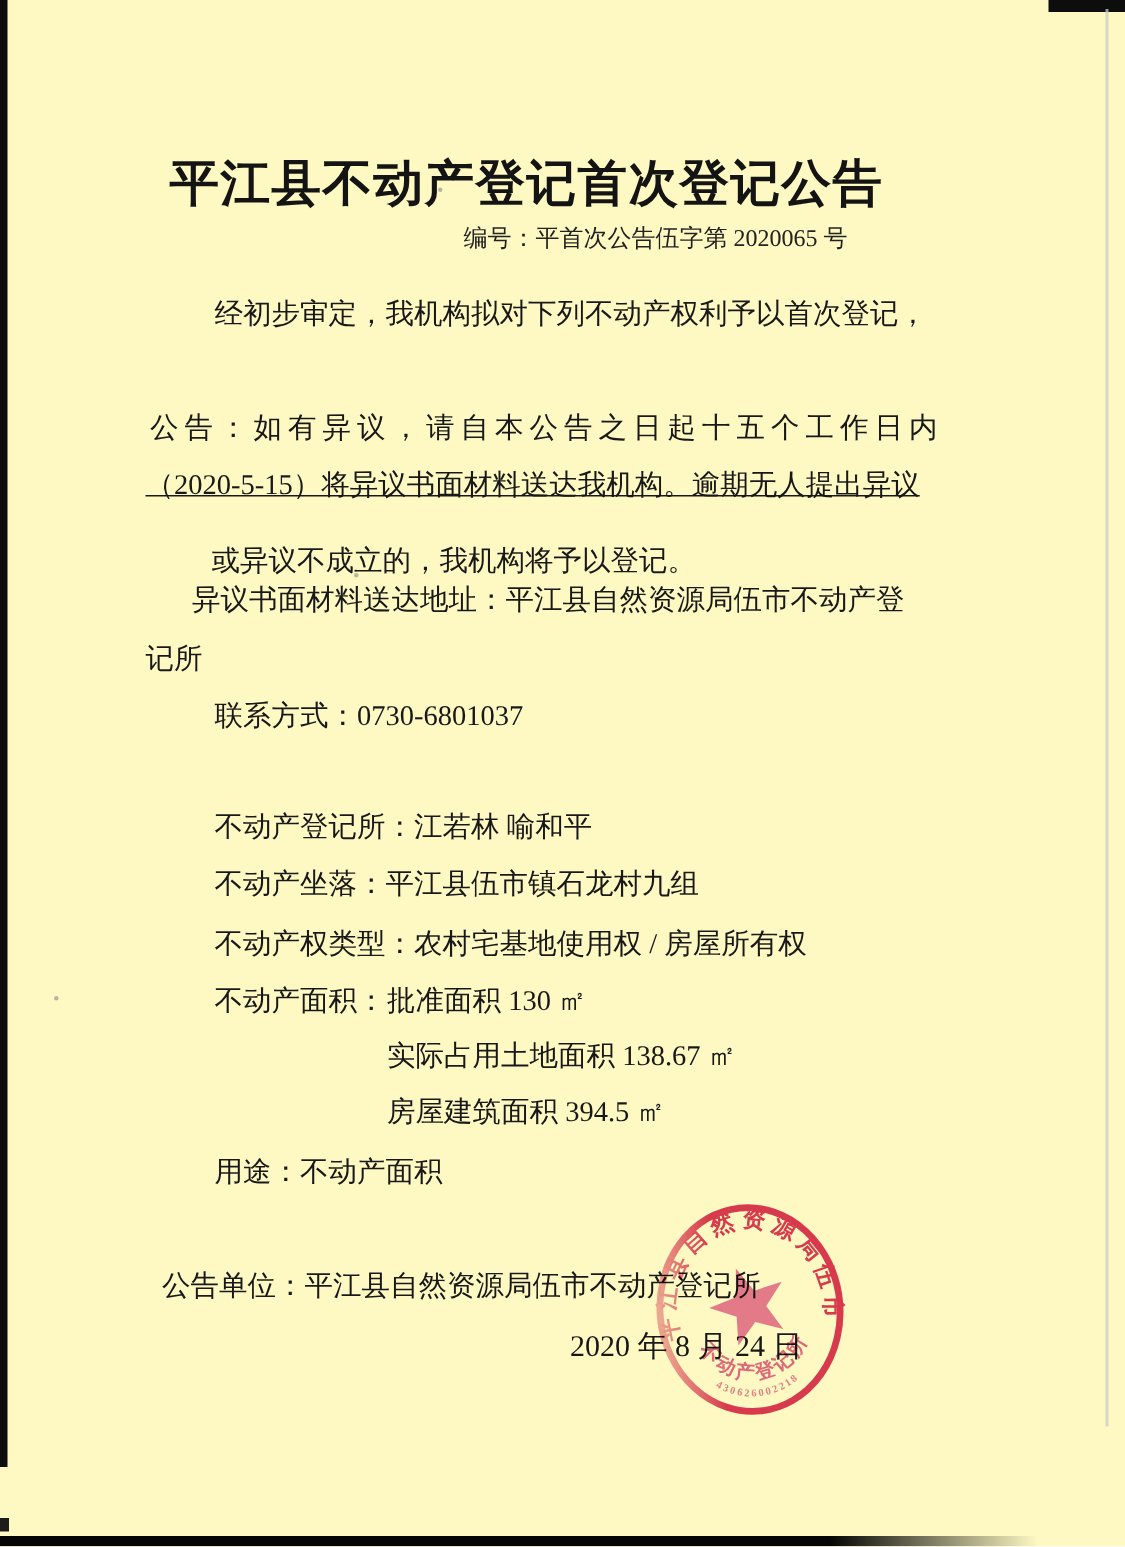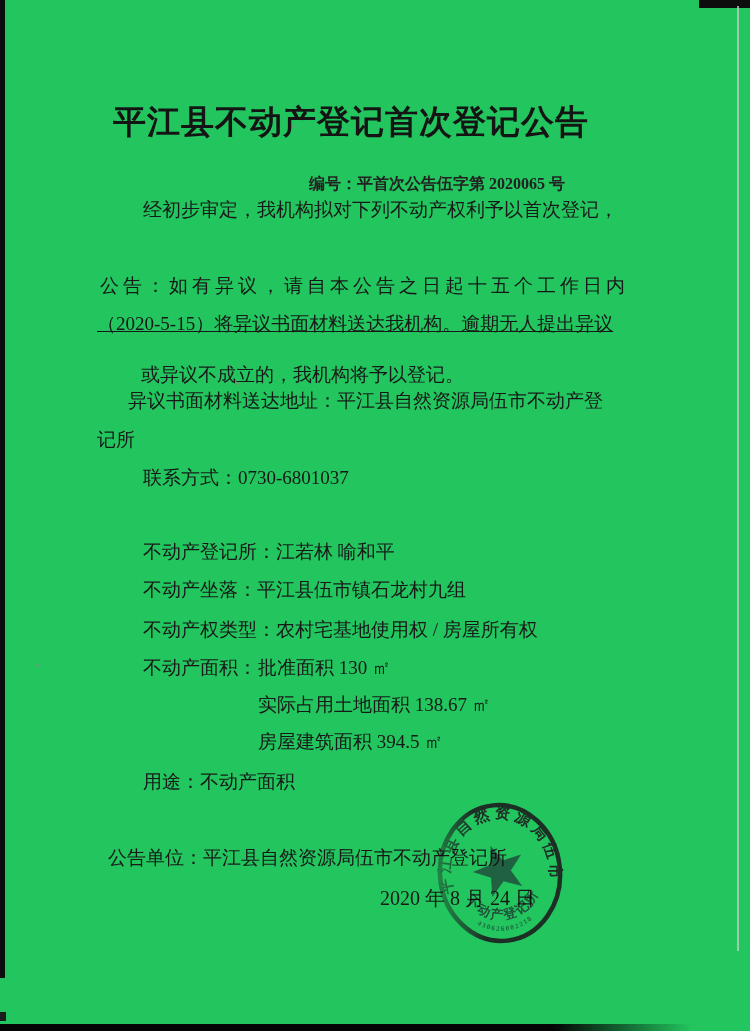--- a/index.html
+++ b/index.html
@@ -1,26 +1,26 @@
 <!DOCTYPE html>
 <html><head>
 <meta charset="utf-8">
 <style>
   html,body{margin:0;padding:0;background:#ffffff;}
   .page{
-    position:relative;width:750px;height:1031px;background:#22c55e;
+    position:relative;width:750px;height:1031px;background:#fef9c3;
     font-family:"Liberation Serif", serif;color:#1b1b1b;overflow:hidden;
   }
   .doc-title{
     position:absolute;left:95px;top:100px;width:512px;text-align:center;
     font-size:33px;font-weight:bold;letter-spacing:1px;color:#141414;
   }
   .doc-number{
     position:absolute;left:95px;top:149px;width:470px;text-align:right;
-    font-size:16px;font-weight:700;color:#222;white-space:pre;margin-top:25px;
+    font-size:16px;font-weight:400;color:#222;white-space:pre;
   }
   .bline{
     position:absolute;font-size:19px;color:#181818;white-space:pre;line-height:24px;
   }
   .stretch{letter-spacing:4px;}
   
   .edge-left{position:absolute;left:0;top:0;width:5px;height:978px;background:#0d0d0d;}
   .edge-left-tick{position:absolute;left:0;top:1012px;width:6px;height:9px;background:#1c1c1c;}
   .edge-bottom{position:absolute;left:0;top:1024px;width:692px;height:7px;
     background:linear-gradient(to right,#050505 0%,#050505 80%,rgba(0,0,0,0) 100%);}

